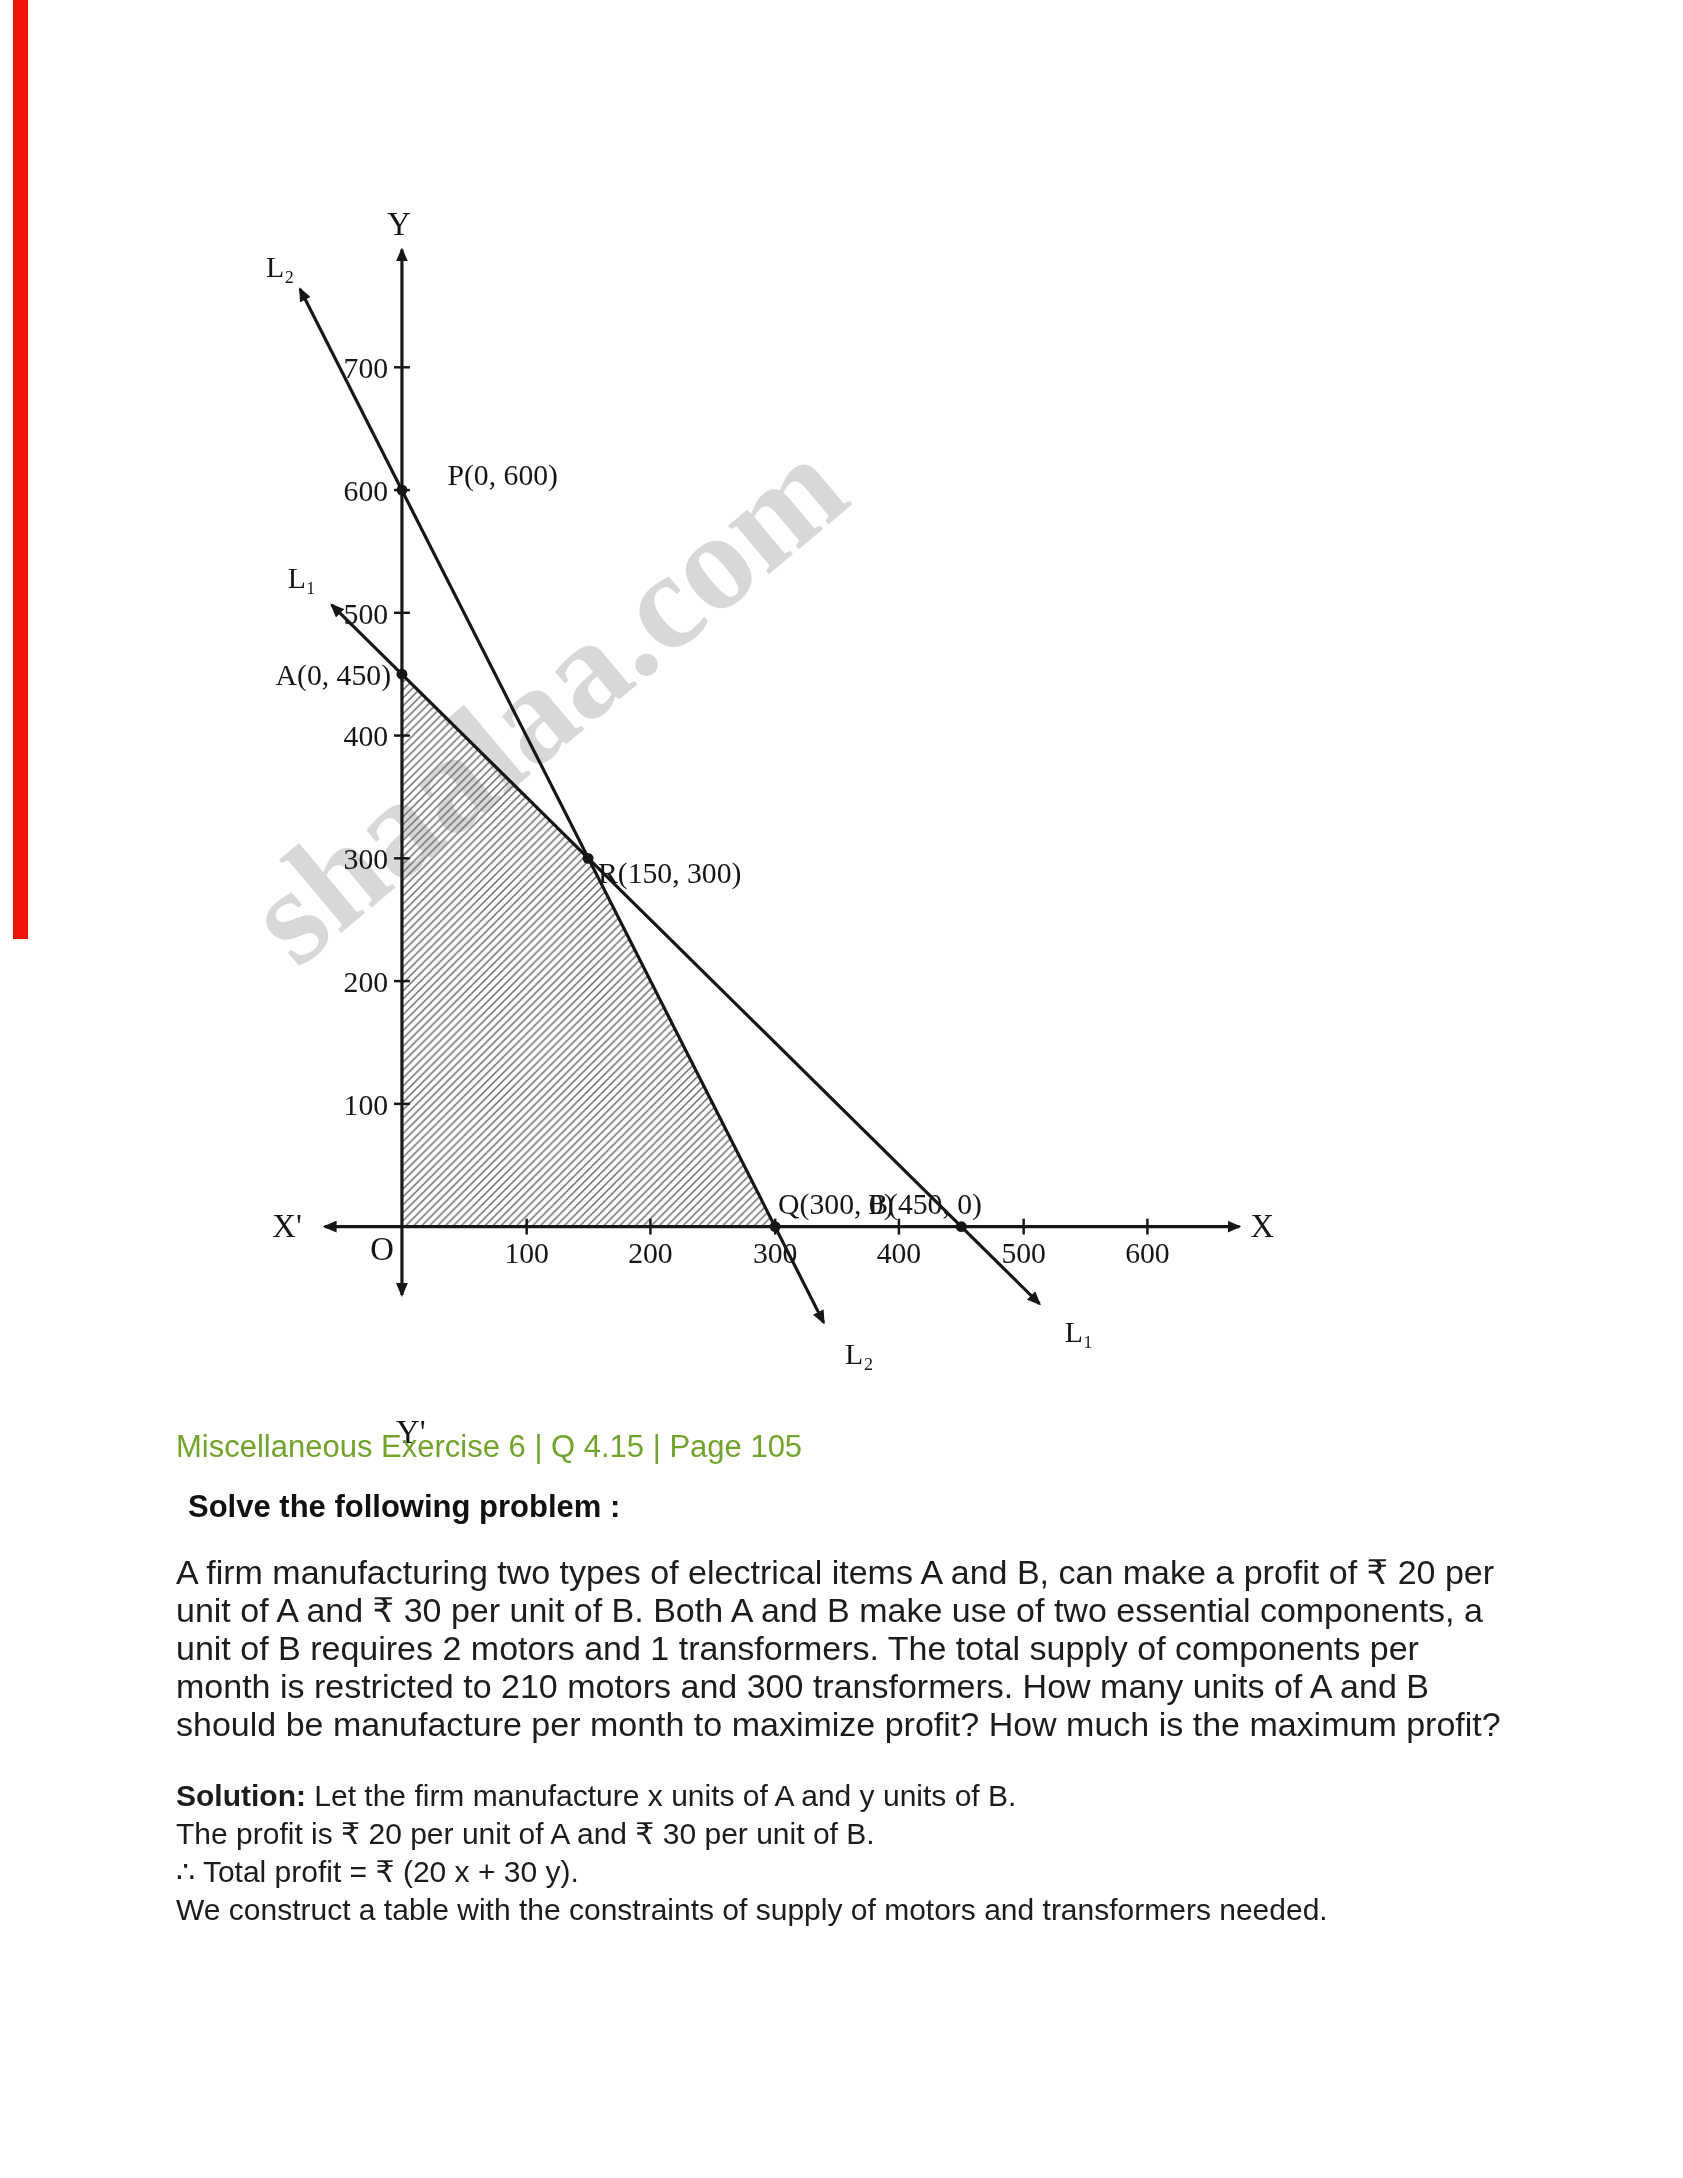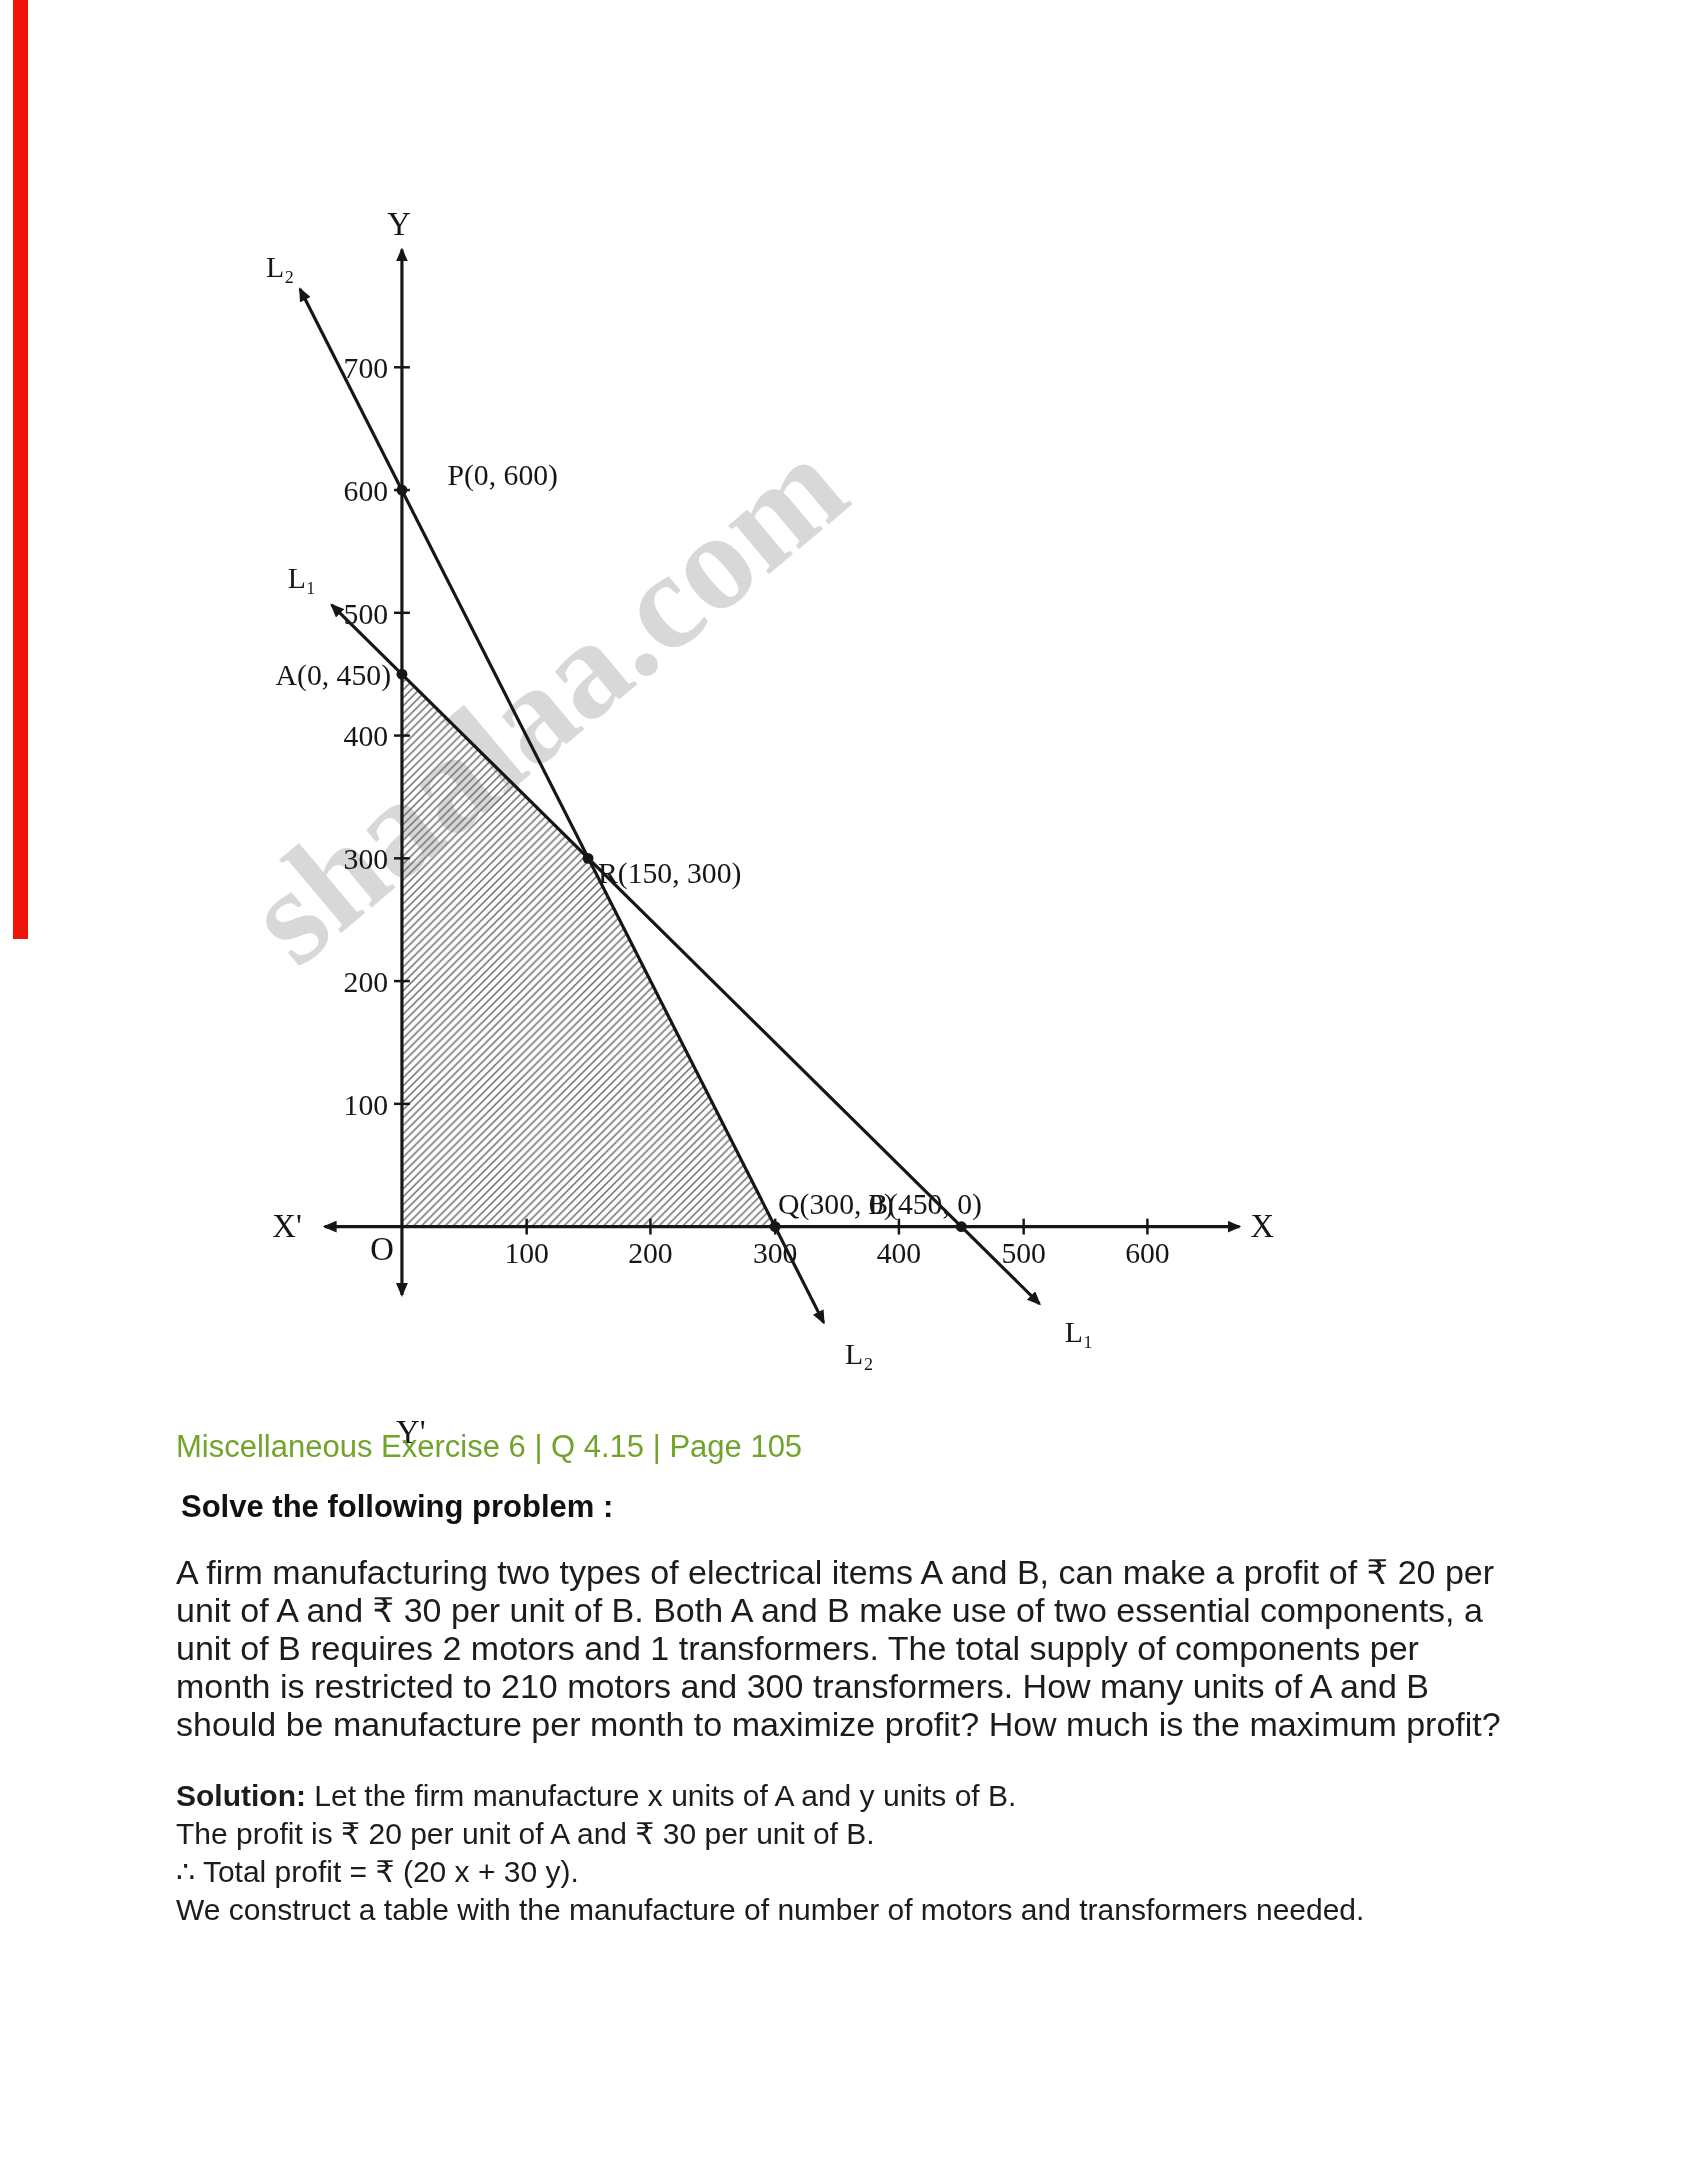--- a/index.html
+++ b/index.html
@@ -7,21 +7,21 @@
         font-family:"Liberation Sans","DejaVu Sans",sans-serif;color:#1c1c1c;}
   .red-strip{position:absolute;left:13px;top:0;width:15px;height:939px;background:#ee1408;}
   .graph{position:absolute;left:0;top:0;}
   .graph text{font-family:"Liberation Serif","DejaVu Serif",serif;fill:#161616;}
   .gtick{font-size:30px;}
   .gpoint{font-size:30px;}
   .gaxis{font-size:33px;}
   .gline{font-size:30px;}
   .content{position:absolute;left:176px;top:1429px;width:1378px;}
   .exercise{margin:0;font-size:31px;font-weight:normal;color:#72a32c;}
-  .solve-heading{margin:24px 0 0 5px;font-size:31px;font-weight:bold;color:#111;}
+  .solve-heading{margin:24px 0 0 12px;font-size:31px;font-weight:bold;color:#111;}
   .para{margin:28px 0 8px 0;font-size:34px;line-height:38px;}
   .para span{display:block;}
   .solution{margin-top:34px;font-size:30px;line-height:38px;}
   .solution div{display:block;}
   .b{font-weight:bold;}
 </style>
 </head>
 <body>
 
 <div class="page">
@@ -121,18 +121,18 @@
       <span>A firm manufacturing two types of electrical items A and B, can make a profit of ₹ 20 per</span>
       <span>unit of A and ₹ 30 per unit of B. Both A and B make use of two essential components, a</span>
       <span>unit of B requires 2 motors and 1 transformers. The total supply of components per</span>
       <span>month is restricted to 210 motors and 300 transformers. How many units of A and B</span>
       <span>should be manufacture per month to maximize profit? How much is the maximum profit?</span>
     </p>
     <div class="solution">
       <div><span class="b">Solution:</span><span> Let the firm manufacture x units of A and y units of B.</span></div>
       <div>The profit is ₹ 20 per unit of A and ₹ 30 per unit of B.</div>
       <div>∴ Total profit = ₹ (20 x + 30 y).</div>
-      <div>We construct a table with the manufacture of number of motors and transformers needed.</div>
+      <div>We construct a table with the constraints of supply of motors and transformers needed.</div>
     </div>
   </div>
 
 </div>
 
 
 </body></html>

